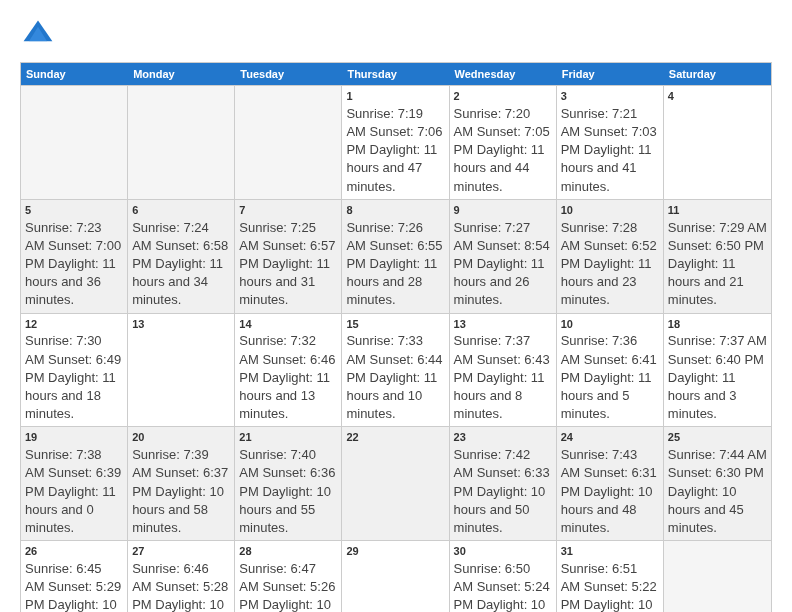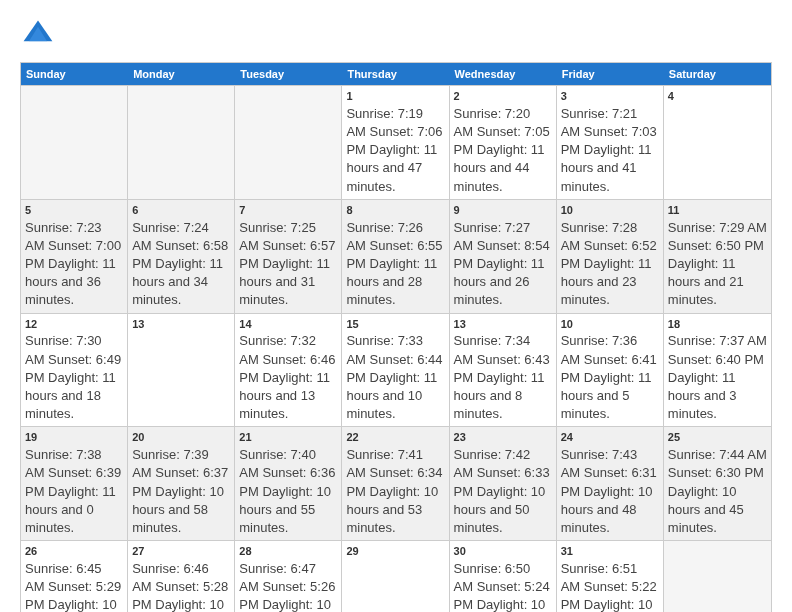--- a/index.html
+++ b/index.html
@@ -251,21 +251,21 @@
           </div>
           <div class="cal-cell">
             <span class="day-number">15</span>
             <div class="cell-info">Sunrise: 7:33 AM
 Sunset: 6:44 PM
 Daylight: 11 hours
 and 10 minutes.</div>
           </div>
           <div class="cal-cell">
             <span class="day-number">13</span>
-            <div class="cell-info">Sunrise: 7:34 AM
+            <div class="cell-info">Sunrise: 7:37 AM
 Sunset: 6:43 PM
 Daylight: 11 hours
 and 8 minutes.</div>
           </div>
           <div class="cal-cell">
             <span class="day-number">10</span>
             <div class="cell-info">Sunrise: 7:36 AM
 Sunset: 6:41 PM
 Daylight: 11 hours
 and 5 minutes.</div>
@@ -295,24 +295,20 @@
           </div>
           <div class="cal-cell shaded">
             <span class="day-number">21</span>
             <div class="cell-info">Sunrise: 7:40 AM
 Sunset: 6:36 PM
 Daylight: 10 hours
 and 55 minutes.</div>
           </div>
           <div class="cal-cell shaded">
             <span class="day-number">22</span>
-            <div class="cell-info">Sunrise: 7:41 AM
-Sunset: 6:34 PM
-Daylight: 10 hours
-and 53 minutes.</div>
           </div>
           <div class="cal-cell shaded">
             <span class="day-number">23</span>
             <div class="cell-info">Sunrise: 7:42 AM
 Sunset: 6:33 PM
 Daylight: 10 hours
 and 50 minutes.</div>
           </div>
           <div class="cal-cell shaded">
             <span class="day-number">24</span>

